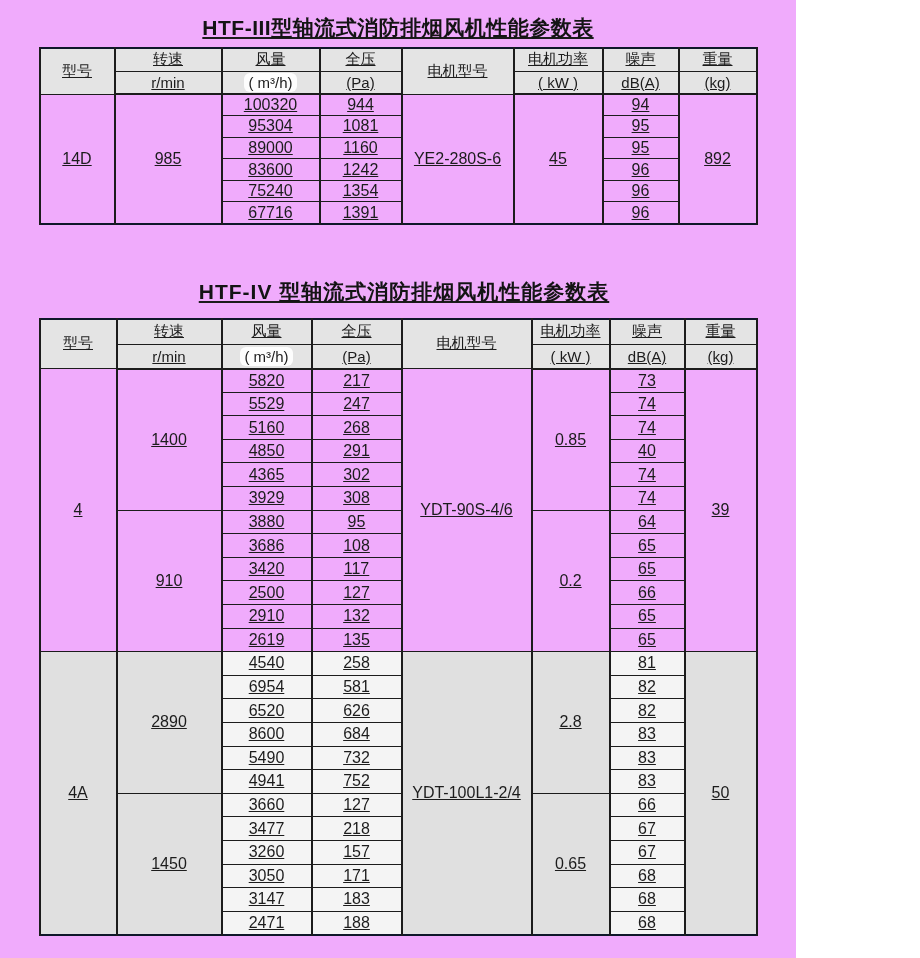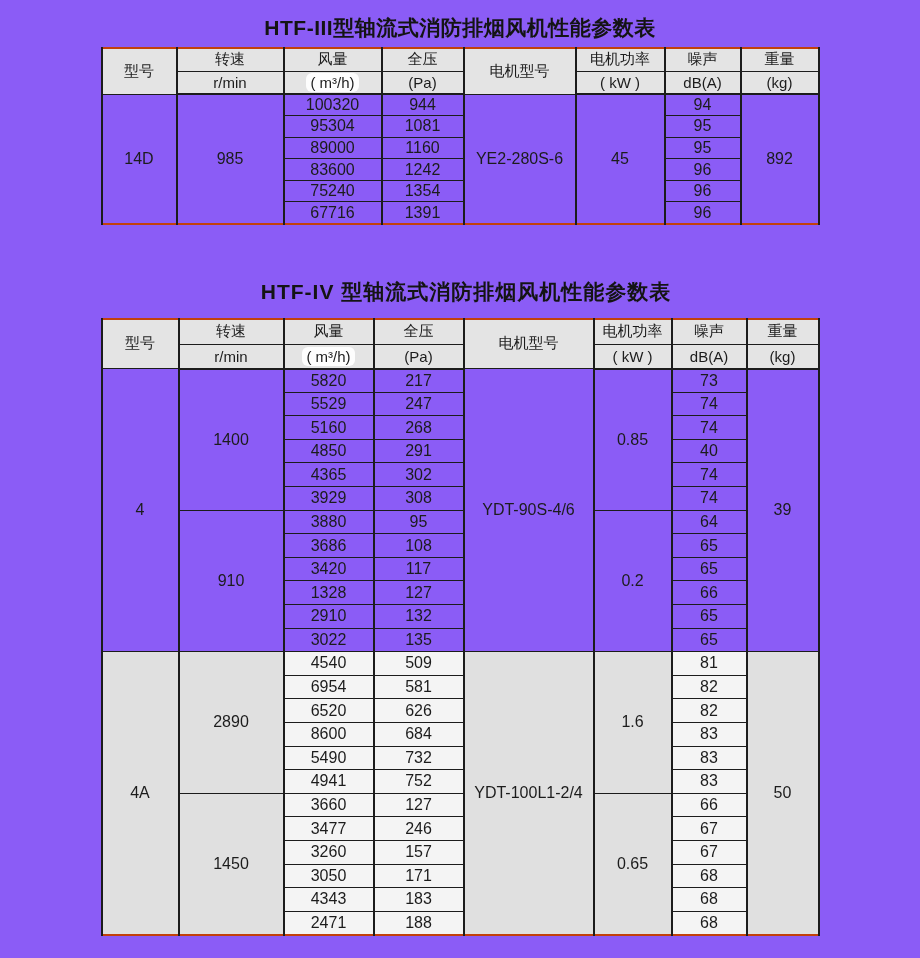--- a/index.html
+++ b/index.html
@@ -4,42 +4,43 @@
 <style>
   html, body {
     margin: 0;
     padding: 0;
     background: #ffffff;
     width: 920px;
     font-family: "Liberation Sans", sans-serif;
     color: #1c1c1c;
   }
   .page {
-    width: 920px;
+    width: 796px;
     height: 958px;
     overflow: hidden;
-    background: #8b5cf6;
+    background: #f0abfc;
+    text-decoration: underline;
   }
   .tbl-title {
     text-align: center;
     font-weight: bold;
     font-size: 21px;
     line-height: 28px;
     color: #141414;
     letter-spacing: 0.5px;
   }
   .t1-title { margin: 14px 0 5px 0; }
   .t2-title { margin: 53px 0 12px 12px; letter-spacing: 1px; }
 
   .spec-table {
     border-collapse: collapse;
     table-layout: fixed;
     width: 717px;
     margin: 0 auto;
-    border: 2px solid #c2410c;
+    border: 2px solid #0f172a;
   }
   .spec-table th, .spec-table td {
     border: 1px solid #1c1c1c;
     border-left-width: 2px;
     border-right-width: 2px;
     text-align: center;
     vertical-align: middle;
     padding: 0;
     overflow: hidden;
     font-weight: normal;
@@ -225,41 +226,41 @@
           <td>3686</td>
           <td>108</td>
           <td>65</td>
         </tr>
         <tr>
           <td>3420</td>
           <td>117</td>
           <td>65</td>
         </tr>
         <tr>
-          <td>1328</td>
+          <td>2500</td>
           <td>127</td>
           <td>66</td>
         </tr>
         <tr>
           <td>2910</td>
           <td>132</td>
           <td>65</td>
         </tr>
         <tr>
-          <td>3022</td>
+          <td>2619</td>
           <td>135</td>
           <td>65</td>
         </tr>
         <tr>
           <td class="shade-m" rowspan="12">4A</td>
           <td class="shade-m" rowspan="6">2890</td>
           <td class="shade-s">4540</td>
-          <td class="shade-s">509</td>
+          <td class="shade-s">258</td>
           <td class="shade-m" rowspan="12">YDT-100L1-2/4</td>
-          <td class="shade-m" rowspan="6">1.6</td>
+          <td class="shade-m" rowspan="6">2.8</td>
           <td class="shade-s">81</td>
           <td class="shade-m" rowspan="12">50</td>
         </tr>
         <tr>
           <td class="shade-s">6954</td>
           <td class="shade-s">581</td>
           <td class="shade-s">82</td>
         </tr>
         <tr>
           <td class="shade-s">6520</td>
@@ -283,35 +284,35 @@
         </tr>
         <tr>
           <td class="shade-m" rowspan="6">1450</td>
           <td class="shade-s">3660</td>
           <td class="shade-s">127</td>
           <td class="shade-m" rowspan="6">0.65</td>
           <td class="shade-s">66</td>
         </tr>
         <tr>
           <td class="shade-s">3477</td>
-          <td class="shade-s">246</td>
+          <td class="shade-s">218</td>
           <td class="shade-s">67</td>
         </tr>
         <tr>
           <td class="shade-s">3260</td>
           <td class="shade-s">157</td>
           <td class="shade-s">67</td>
         </tr>
         <tr>
           <td class="shade-s">3050</td>
           <td class="shade-s">171</td>
           <td class="shade-s">68</td>
         </tr>
         <tr>
-          <td class="shade-s">4343</td>
+          <td class="shade-s">3147</td>
           <td class="shade-s">183</td>
           <td class="shade-s">68</td>
         </tr>
         <tr>
           <td class="shade-s">2471</td>
           <td class="shade-s">188</td>
           <td class="shade-s">68</td>
         </tr>
       </tbody>
     </table>

